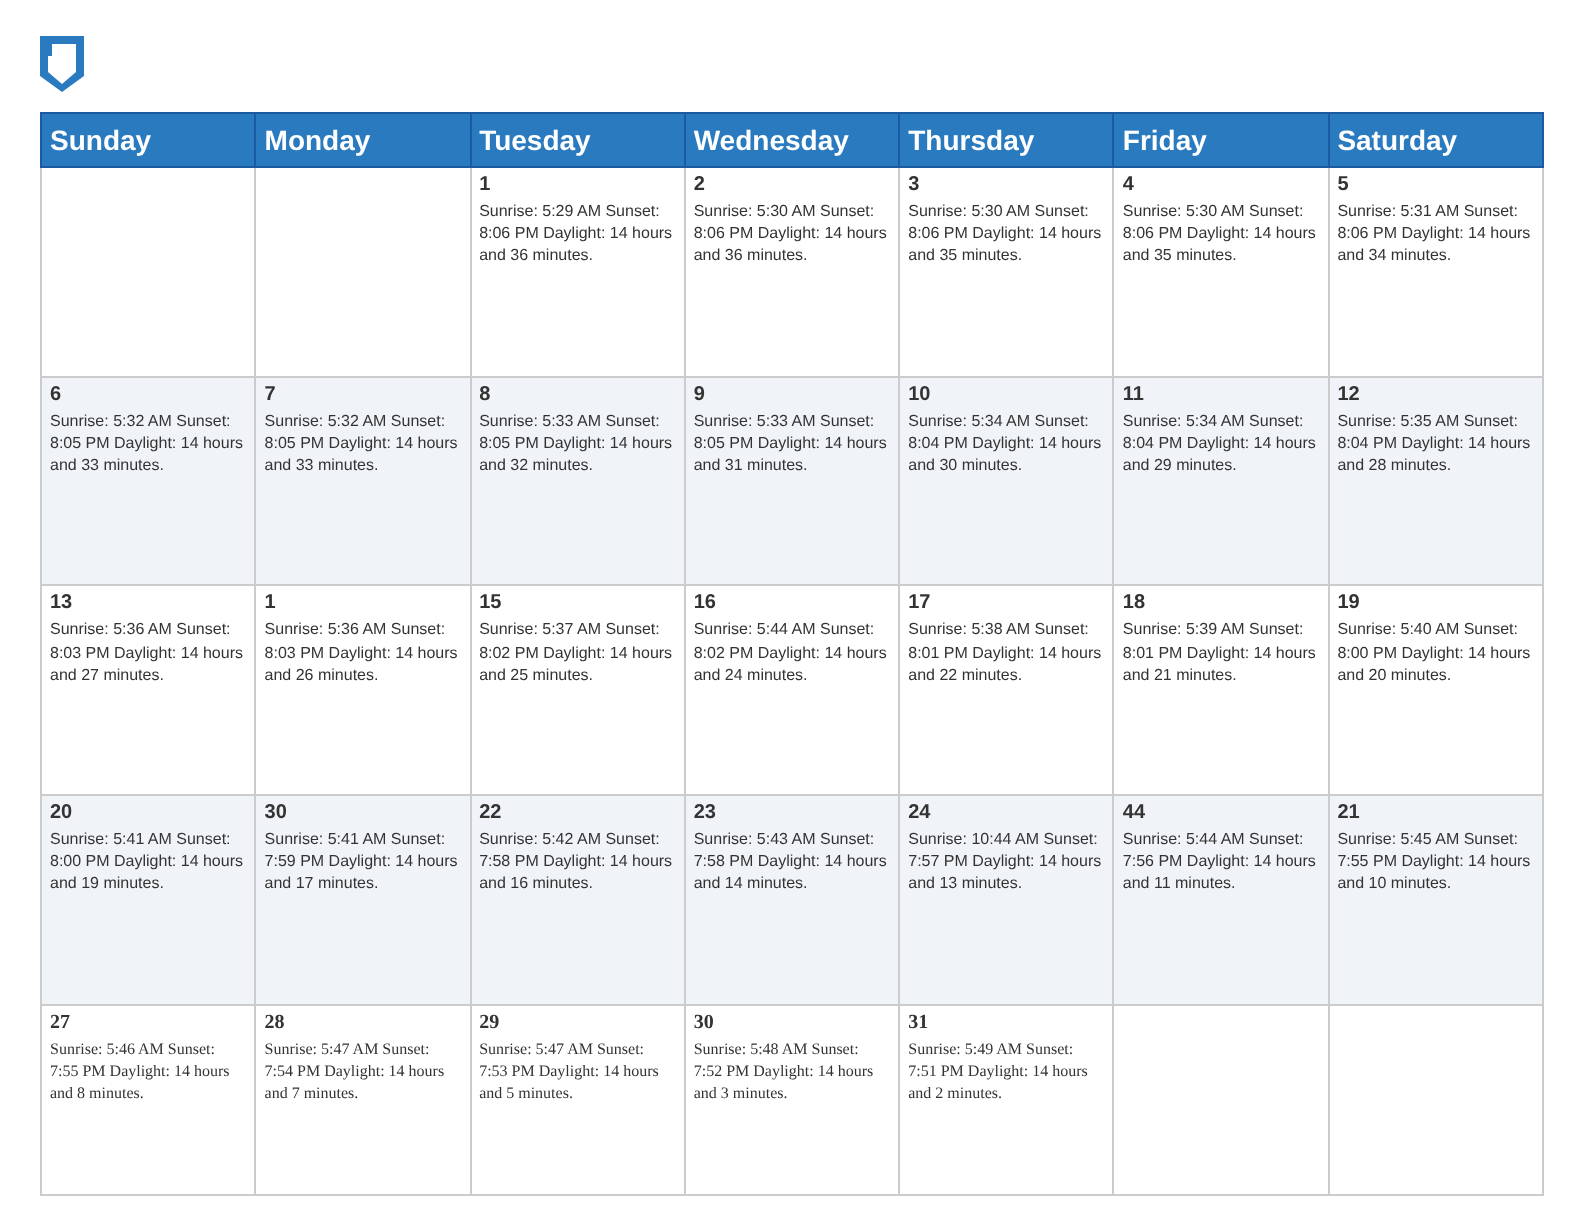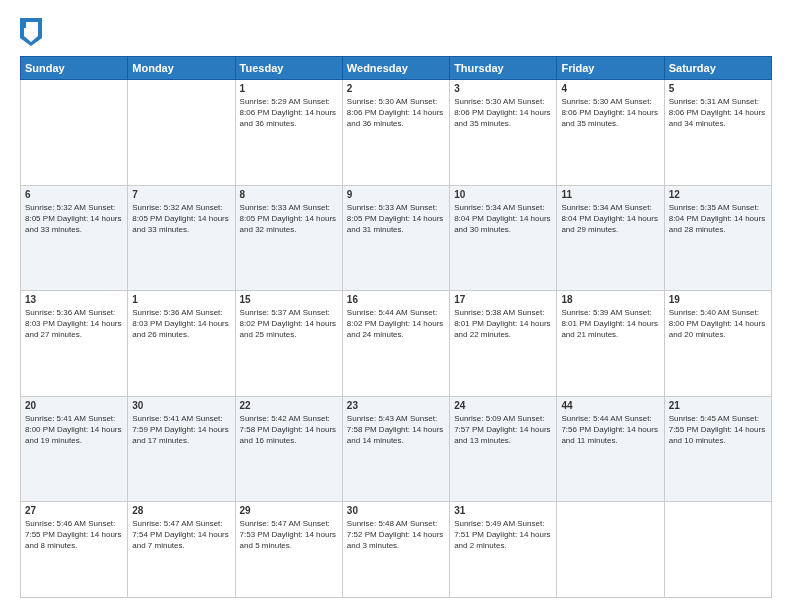--- a/index.html
+++ b/index.html
@@ -63,37 +63,38 @@
     .calendar {
       flex: 1;
       border: 1px solid #ccc;
       border-collapse: collapse;
       width: 100%;
       table-layout: fixed;
     }
     .calendar th {
       background: #2a7abf;
       color: #fff;
-      font-size: 11px;
+      font-size: 14px;
       font-weight: bold;
       padding: 5px 4px;
       text-align: left;
       border: 1px solid #1a5a9f;
     }
     .calendar td {
       border: 1px solid #ccc;
       vertical-align: top;
       padding: 3px 4px;
       font-size: 8.5px;
       color: #333;
       background: #fff;
       height: 88px;
     }
     .calendar tr:last-child td {
       height: 80px;
+      font-family: Liberation Serif, serif;
     }
     .day-num {
       font-size: 10px;
       font-weight: bold;
       display: block;
       margin-bottom: 2px;
     }
     .day-detail {
       font-size: 8px;
       line-height: 1.4;
@@ -307,21 +308,21 @@
           </td>
           <td>
             <span class="day-num">23</span>
             <div class="day-detail">Sunrise: 5:43 AM
 Sunset: 7:58 PM
 Daylight: 14 hours
 and 14 minutes.</div>
           </td>
           <td>
             <span class="day-num">24</span>
-            <div class="day-detail">Sunrise: 5:09 AM
+            <div class="day-detail">Sunrise: 10:44 AM
 Sunset: 7:57 PM
 Daylight: 14 hours
 and 13 minutes.</div>
           </td>
           <td>
             <span class="day-num">44</span>
             <div class="day-detail">Sunrise: 5:44 AM
 Sunset: 7:56 PM
 Daylight: 14 hours
 and 11 minutes.</div>

